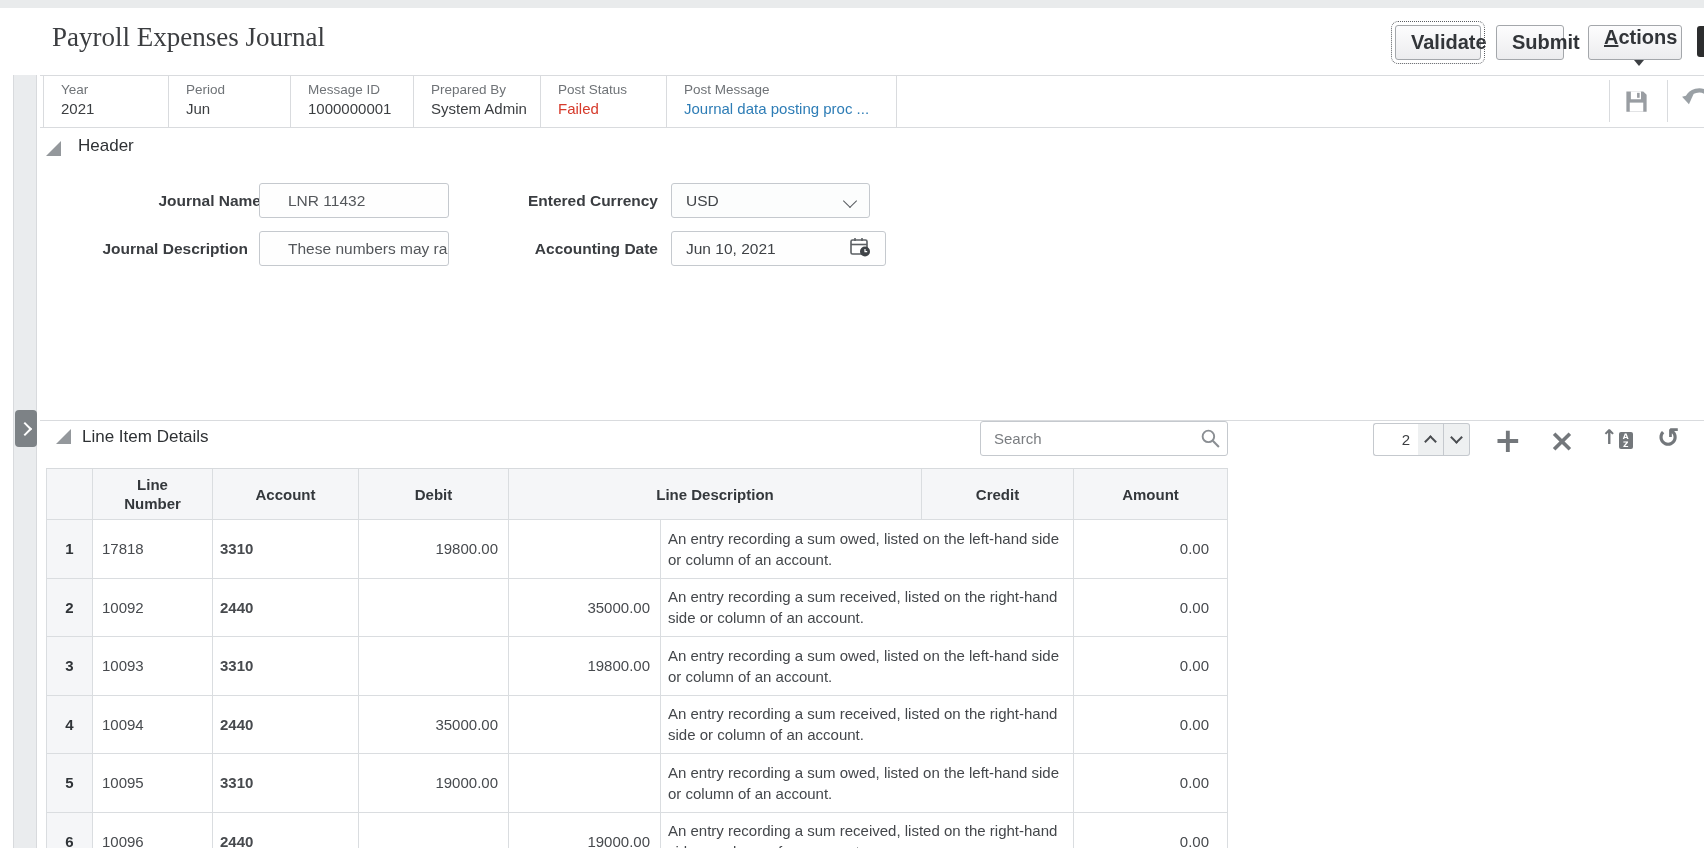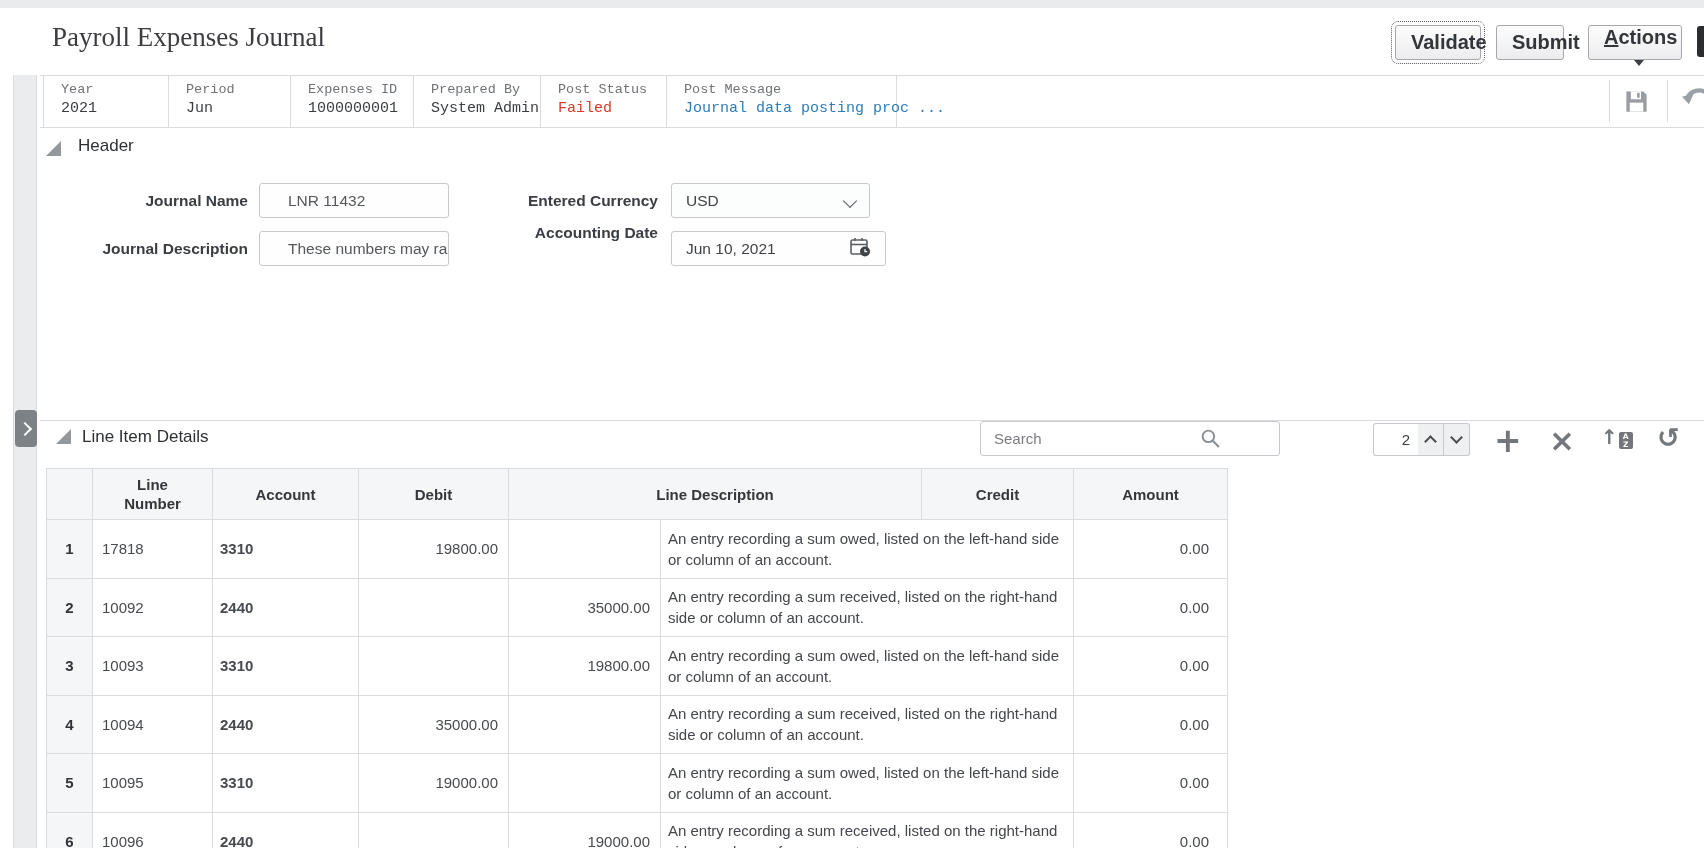--- a/index.html
+++ b/index.html
@@ -26,21 +26,21 @@
        font-family:"Liberation Sans",sans-serif;font-weight:700;font-size:20px;color:#323539;cursor:pointer;}
   .btn-validate{left:1395px;width:86px;outline:1px dotted #5a5d61;outline-offset:3px;}
   .btn-submit{left:1496px;width:68px;}
   .btn-actions{left:1588px;width:94px;}
   .u{text-decoration:underline;}
   .caret{display:inline-block;width:0;height:0;border-left:5px solid transparent;border-right:5px solid transparent;
          border-top:6px solid #3c3f43;margin-left:7px;vertical-align:1px;}
   .dark-frag{left:1697px;top:26px;width:12px;height:31px;background:#2c2d2e;border-radius:3px 0 0 3px;}
 
   
-  .infobar{left:40px;top:75px;width:1664px;height:51px;border-top:1px solid #d9dbde;border-bottom:1px solid #d9dbde;box-sizing:content-box;font-family:Liberation Mono, monospace;}
+  .infobar{left:40px;top:75px;width:1664px;height:51px;border-top:1px solid #d9dbde;border-bottom:1px solid #d9dbde;box-sizing:content-box;}
   .cellbox{position:absolute;left:3px;top:0;height:51px;display:flex;border-left:1px solid #d9dbde;}
   .icell{box-sizing:border-box;border-right:1px solid #d9dbde;padding:6px 8px 0 17px;}
   .ilabel{font-size:13.5px;color:#6f7377;}
   .ivalue{font-size:15px;color:#3b3e41;margin-top:3px;white-space:nowrap;}
   .ivalue.red{color:#d63a2b;}
   .ivalue.link{color:#2e7db6;cursor:pointer;}
   .tbsep{width:1px;height:42px;top:80px;background:#d9dbde;}
   .iconbtn{cursor:pointer;}
 
   
@@ -48,21 +48,21 @@
   .sec-title{font-weight:400;font-size:17px;color:#2e3134;}
   .flabel{width:208px;text-align:right;font-weight:700;font-size:15.5px;color:#3a3d41;line-height:35px;}
   .field{box-sizing:border-box;height:35px;background:#fefefe;border:1px solid #c5c9ce;border-radius:3px;
          line-height:33px;padding-left:28px;color:#54575b;font-size:15.5px;white-space:nowrap;overflow:hidden;}
   .selectbox{box-sizing:border-box;height:35px;background:#fcfdfd;border:1px solid #c5c9ce;border-radius:3px;
          display:flex;align-items:center;padding:0 14px;color:#3f4246;font-size:15.5px;cursor:pointer;}
   .selectbox .grow{flex:1;}
 
   
   .lid-rule{left:40px;top:420px;width:1664px;height:0;border-top:1px solid #d9dbde;}
-  .search{box-sizing:border-box;left:980px;top:421px;width:300px;height:35px;border:1px solid #c5c9ce;border-radius:3px;
+  .search{box-sizing:border-box;left:980px;top:421px;width:248px;height:35px;border:1px solid #c5c9ce;border-radius:3px;
           padding:0 34px 0 13px;font-family:"Liberation Sans",sans-serif;font-size:15px;color:#0369a1;background:#fff;}
   .search::placeholder{color:#7a7d81;}
   .spinner{left:1373px;top:423px;height:33px;display:flex;}
   .spin-val{box-sizing:border-box;width:45px;height:33px;border:1px solid #c5c9ce;border-right:none;border-radius:3px 0 0 3px;
           text-align:right;padding-right:8px;font-family:"Liberation Sans",sans-serif;font-size:15px;color:#3b3e41;background:#fff;}
   .spin-btn{box-sizing:border-box;width:26px;height:33px;background:#eef0f1;border:1px solid #c5c9ce;border-left-width:0;
           display:flex;align-items:center;justify-content:center;cursor:pointer;}
   .spin-btn.last{border-radius:0 3px 3px 0;}
   .toolicon{position:absolute;color:#73777b;cursor:pointer;line-height:1;font-family:"DejaVu Sans",sans-serif;}
   .sortbox{width:14px;height:17px;background:#73777b;border-radius:2px;color:#fff;font-size:7.5px;font-weight:700;
@@ -104,21 +104,21 @@
     <div class="cellbox">
       <div class="icell" style="width:125px">
         <div class="ilabel">Year</div>
         <div class="ivalue">2021</div>
       </div>
       <div class="icell" style="width:122px">
         <div class="ilabel">Period</div>
         <div class="ivalue">Jun</div>
       </div>
       <div class="icell" style="width:123px">
-        <div class="ilabel">Expenses ID</div>
+        <div class="ilabel">Message ID</div>
         <div class="ivalue">1000000001</div>
       </div>
       <div class="icell" style="width:127px">
         <div class="ilabel">Prepared By</div>
         <div class="ivalue">System Admin</div>
       </div>
       <div class="icell" style="width:126px">
         <div class="ilabel">Post Status</div>
         <div class="ivalue red">Failed</div>
       </div>
@@ -146,34 +146,34 @@
   </div>
 
   <div class="abs rail"></div>
   <div class="abs rail-tab">
       <span class="chev chev-right"></span>
     </div>
 
   <div class="abs tri" style="left:46px;top:141px"></div>
   <div class="abs sec-title" style="left:78px;top:136px">Header</div>
 
-  <div class="abs flabel" style="left:40px;top:183px">Journal Name</div>
+  <div class="abs flabel" style="left:53px;top:183px">Journal Name</div>
   <div class="abs field" style="left:259px;top:183px;width:190px">LNR 11432</div>
 
   <div class="abs flabel" style="left:40px;top:231px">Journal Description</div>
   <div class="abs field" style="left:259px;top:231px;width:190px">These numbers may rar</div>
 
   <div class="abs flabel" style="left:450px;top:183px">Entered Currency</div>
   <div class="abs selectbox" style="left:671px;top:183px;width:199px">
     <span>USD</span>
     <span class="grow"></span>
     <span class="chev chev-down-sel"></span>
   </div>
 
-  <div class="abs flabel" style="left:450px;top:215px">Accounting Date</div>
+  <div class="abs flabel" style="left:450px;top:231px">Accounting Date</div>
   <div class="abs selectbox" style="left:671px;top:231px;width:215px;background:#fefefe">
     <span>Jun 10, 2021</span>
     <span class="grow"></span>
     <span>
       <svg width="22" height="22" viewBox="0 0 22 22">
           <rect x="2" y="4" width="16" height="14" rx="1.5" fill="#fff" stroke="#5b5f63" stroke-width="1.6"></rect>
           <line x1="2" y1="8.5" x2="18" y2="8.5" stroke="#5b5f63" stroke-width="1.6"></line>
           <line x1="6" y1="2" x2="6" y2="5" stroke="#5b5f63" stroke-width="1.6"></line>
           <line x1="13" y1="2" x2="13" y2="5" stroke="#5b5f63" stroke-width="1.6"></line>
           <circle cx="16" cy="15.5" r="5" fill="#3f4347"></circle>

